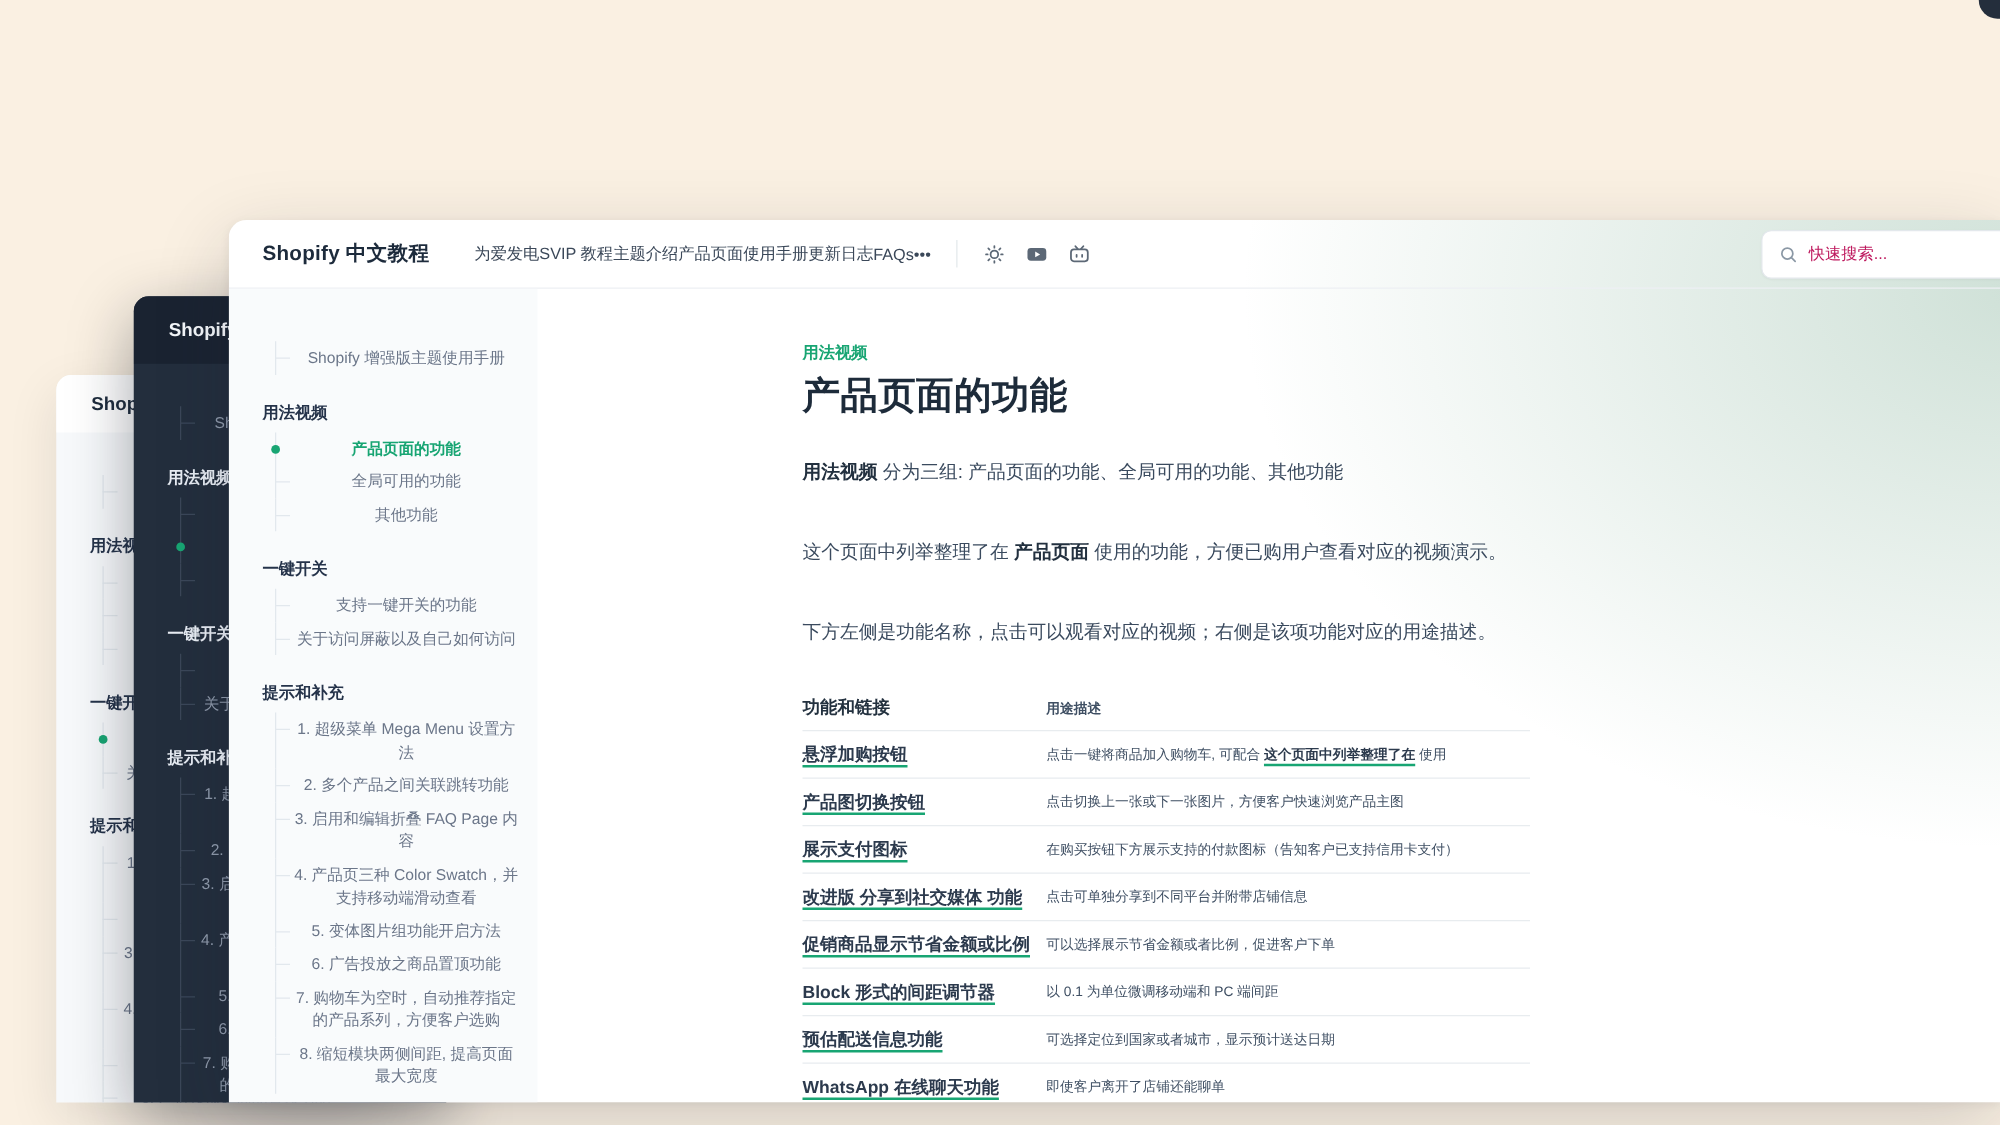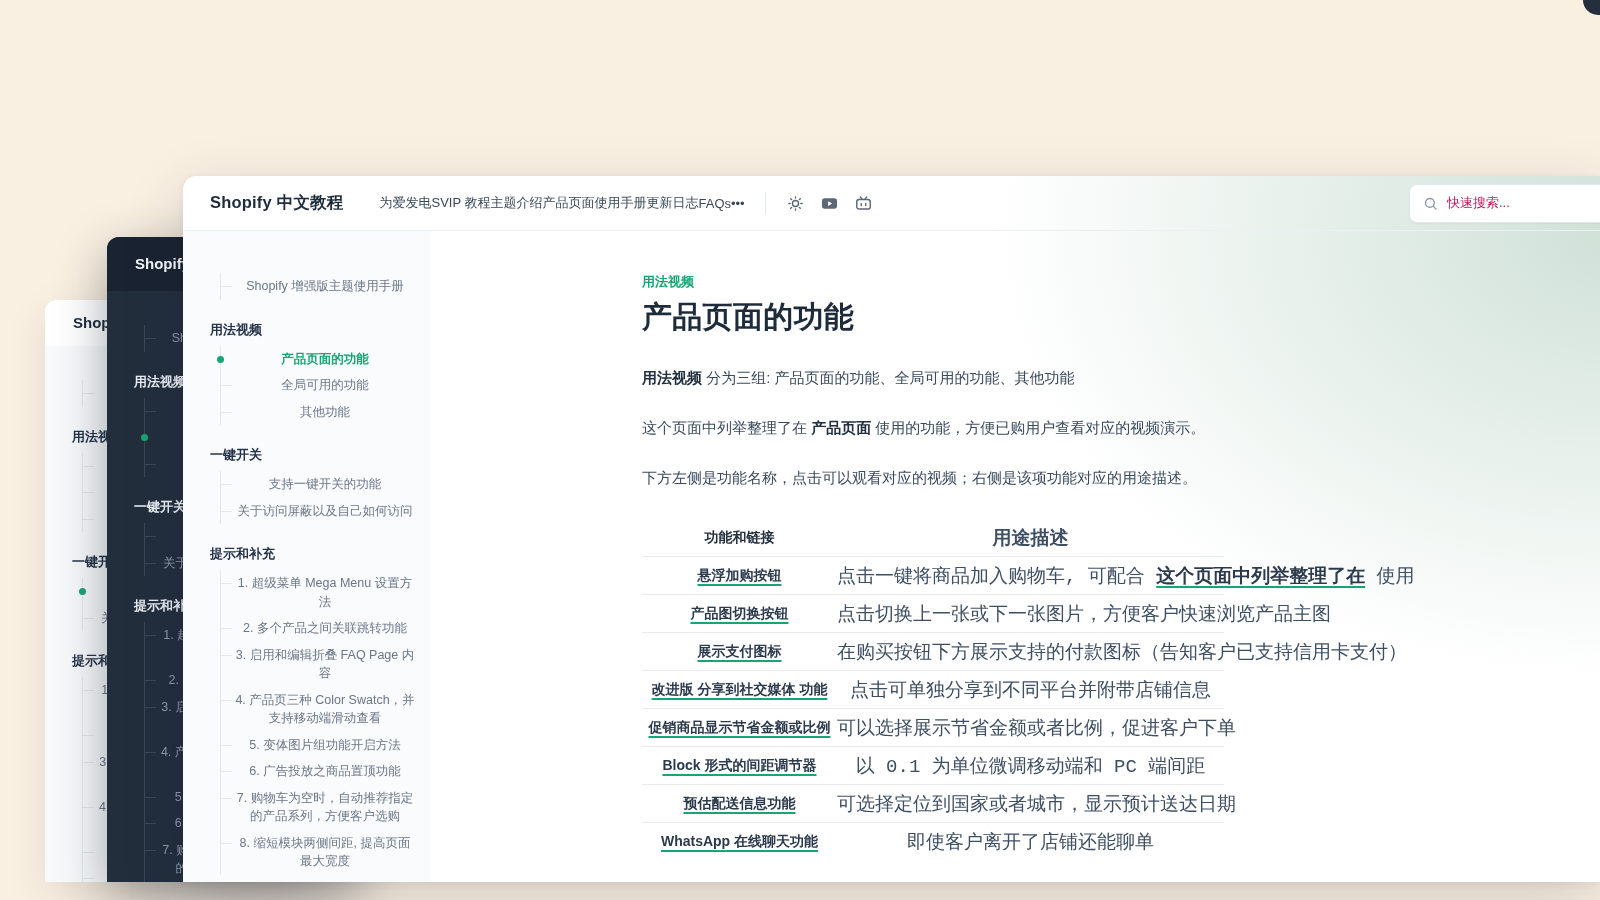--- a/index.html
+++ b/index.html
@@ -49,32 +49,32 @@
     margin-left:auto;margin-right:-67px;background:#fff;border:1px solid #e3e8ec;border-radius:8px;
     padding:0 13px;box-shadow:0 1px 2px rgba(0,0,0,.04);cursor:text;}
   .search-ph{font-size:13px;color:#be185d;}
   .win-body{position:absolute;top:55px;left:0;right:0;bottom:0;}
   .sidebar{position:absolute;left:0;top:0;bottom:0;width:247px;background:#f8fafbcc;}
   .sidebar .side-list{padding:42px 14px 0 27px;}
   
   .content{position:absolute;left:459px;top:0;width:582px;padding-top:42px;}
   .eyebrow{font-size:13px;font-weight:700;color:var(--accent);line-height:18px;}
   .page-title{font-size:30px;font-weight:700;color:#1d2b3a;line-height:38px;margin-top:7px;letter-spacing:.3px;}
-  .para{font-size:15px;color:#3a4a5e;line-height:24px;margin-top:26px;white-space:nowrap;}
+  .para{font-size:15px;color:#3a4a5e;line-height:24px;margin-top:40px;white-space:nowrap;}
   .para.first{margin-top:30px;}
   .para .b{font-weight:700;color:#22303f;}
   .ftable{margin-top:30px;}
-  .trow{display:flex;align-items:center;height:37px;border-top:1px solid #e8ecef;text-align:center;}
+  .trow{display:flex;align-items:center;height:37px;border-top:1px solid #e8ecef;}
   .trow.thead{border-top:none;height:36px;}
   .tcell.c1{width:195px;flex:none;}
   .tcell.c2{flex:1;white-space:nowrap;}
   .thead .tcell{font-size:14px;font-weight:700;color:#23313f;}
   .feat-link{font-size:14px;font-weight:600;color:#2c3a4d;text-decoration:underline;
     text-decoration-color:var(--accent);text-decoration-thickness:1.5px;text-underline-offset:4px;cursor:pointer;}
-  .tcell.c2{font-size:19px;color:#3f4f63;font-family:Liberation Mono, monospace;}
+  .tcell.c2{font-size:11px;color:#3f4f63;}
   .desc-link{font-weight:700;color:#2c3a4d;text-decoration:underline;text-decoration-color:var(--accent);
     text-decoration-thickness:1.5px;text-underline-offset:4px;cursor:pointer;}
   
   .corner{position:absolute;top:0;right:0;width:17px;height:15px;background:#242e3c;
     border-bottom-left-radius:15px;z-index:5;}
 </style>
 </head>
 <body>
 
 <div class="stage">

